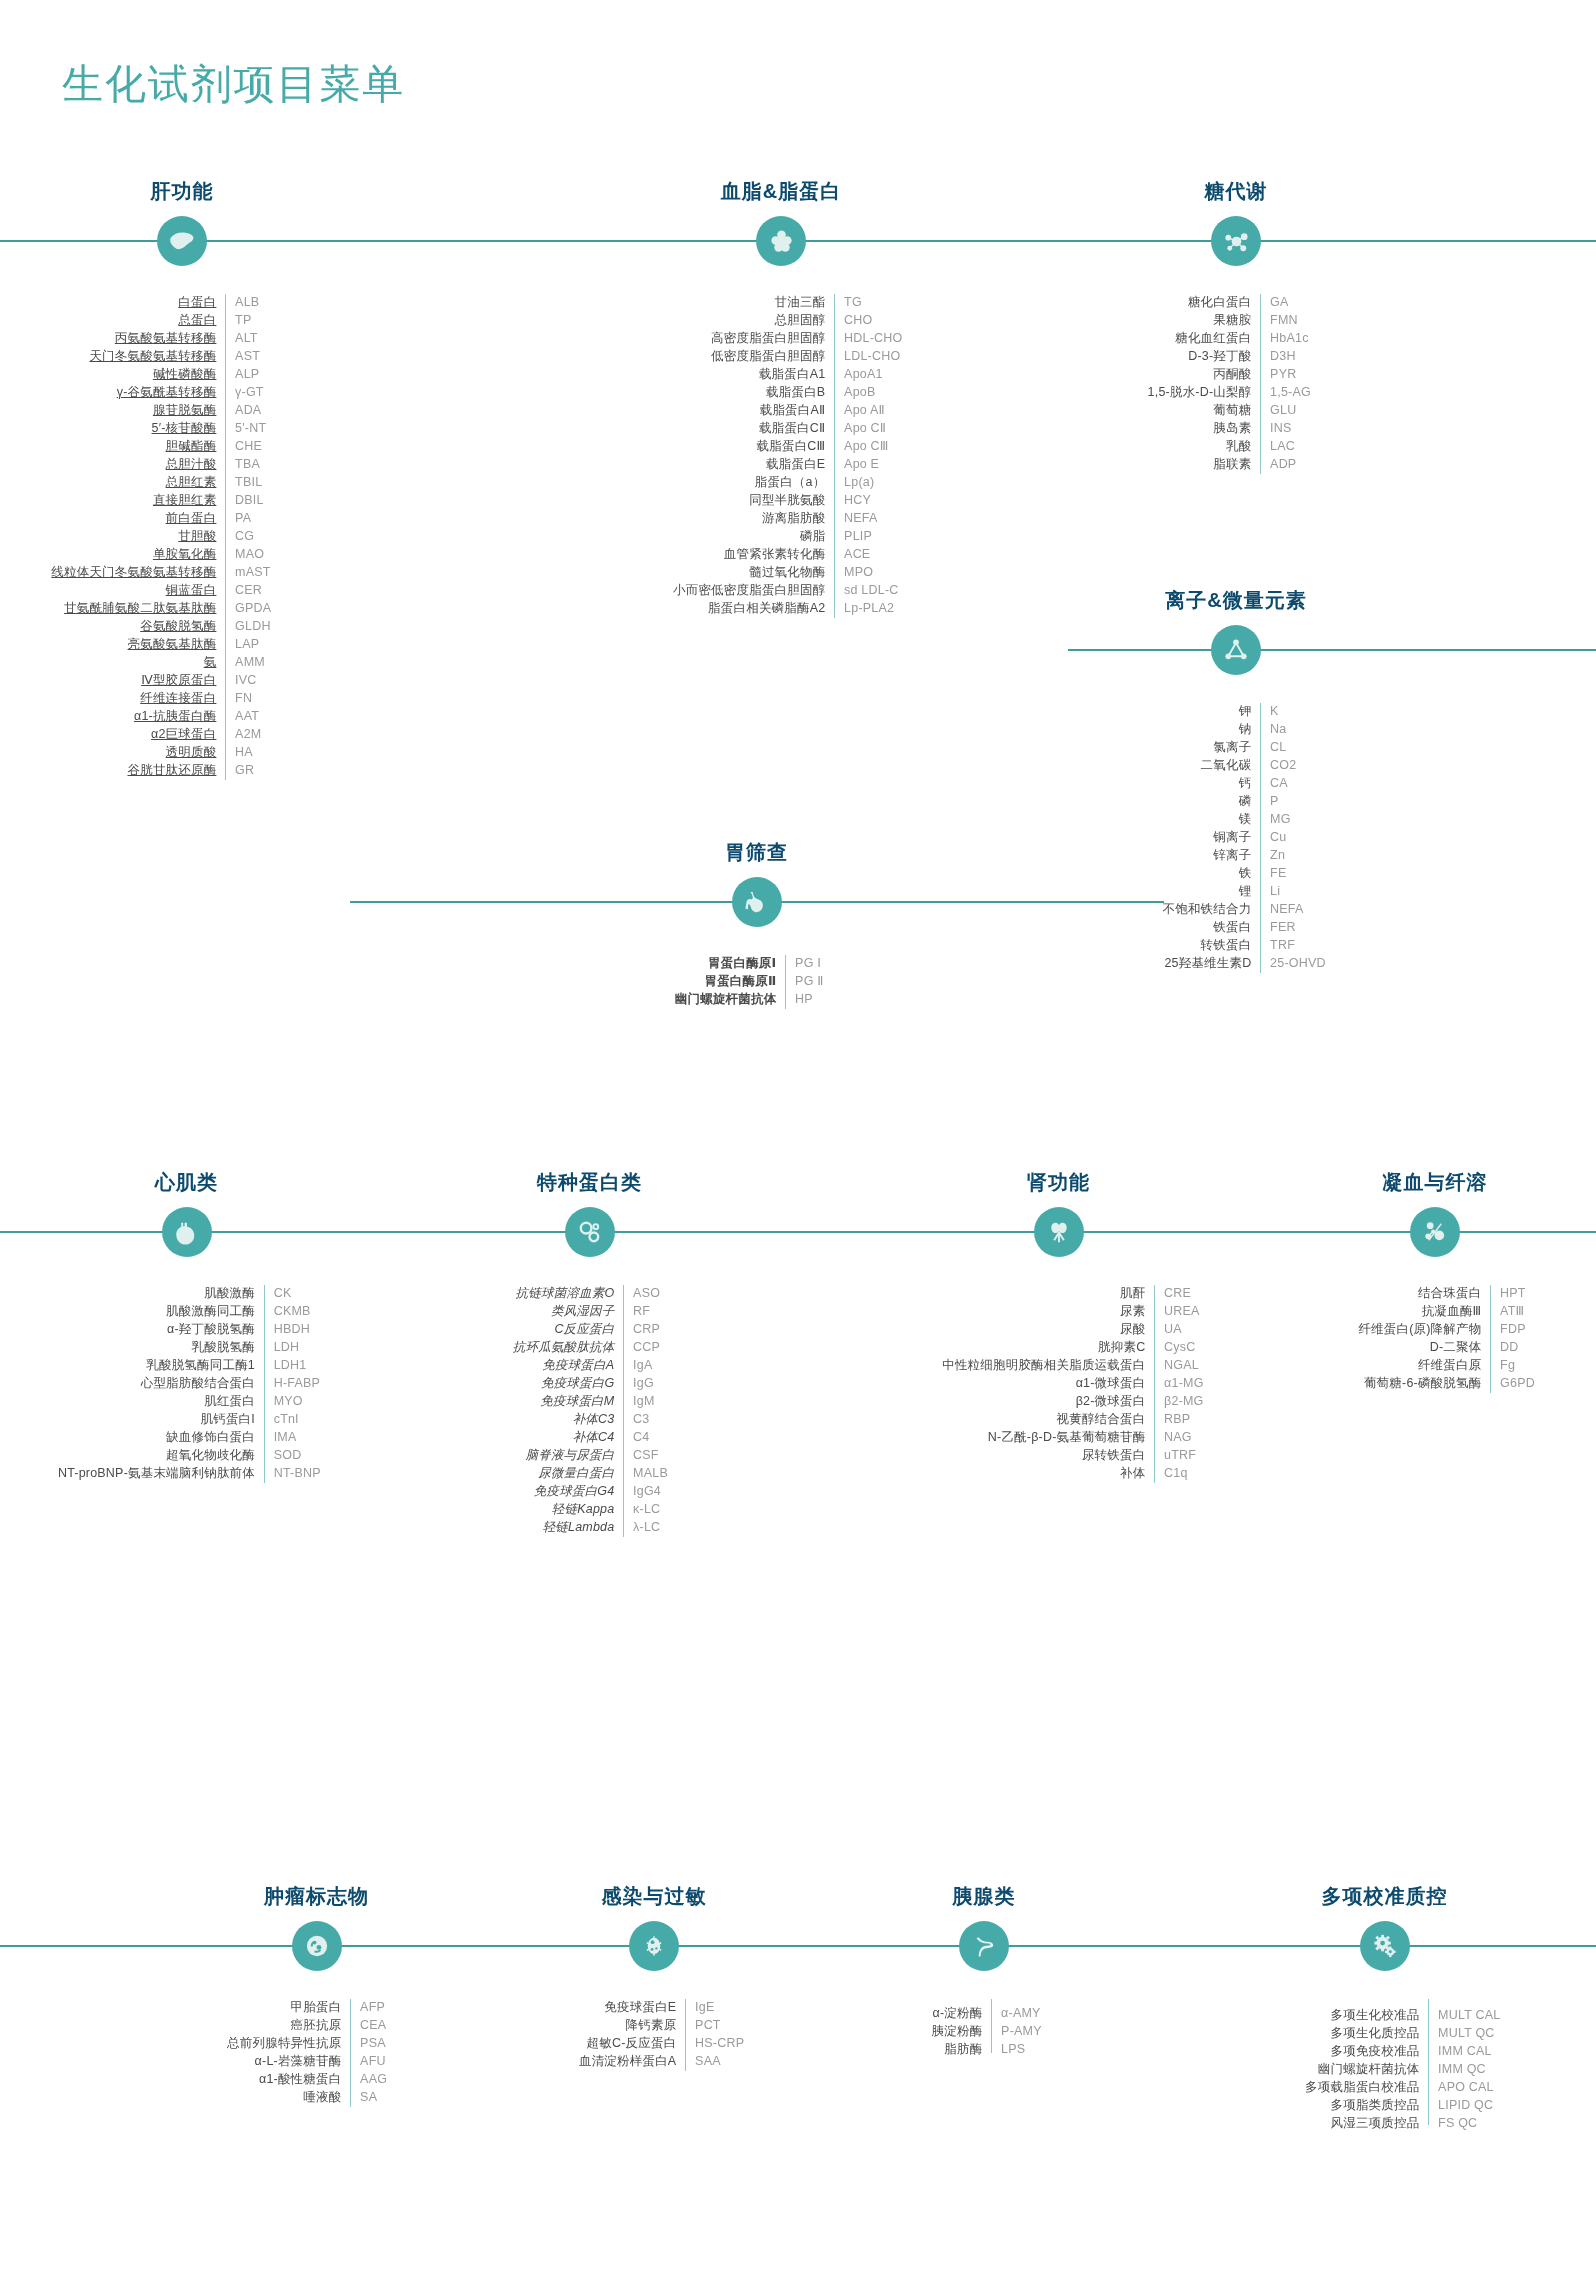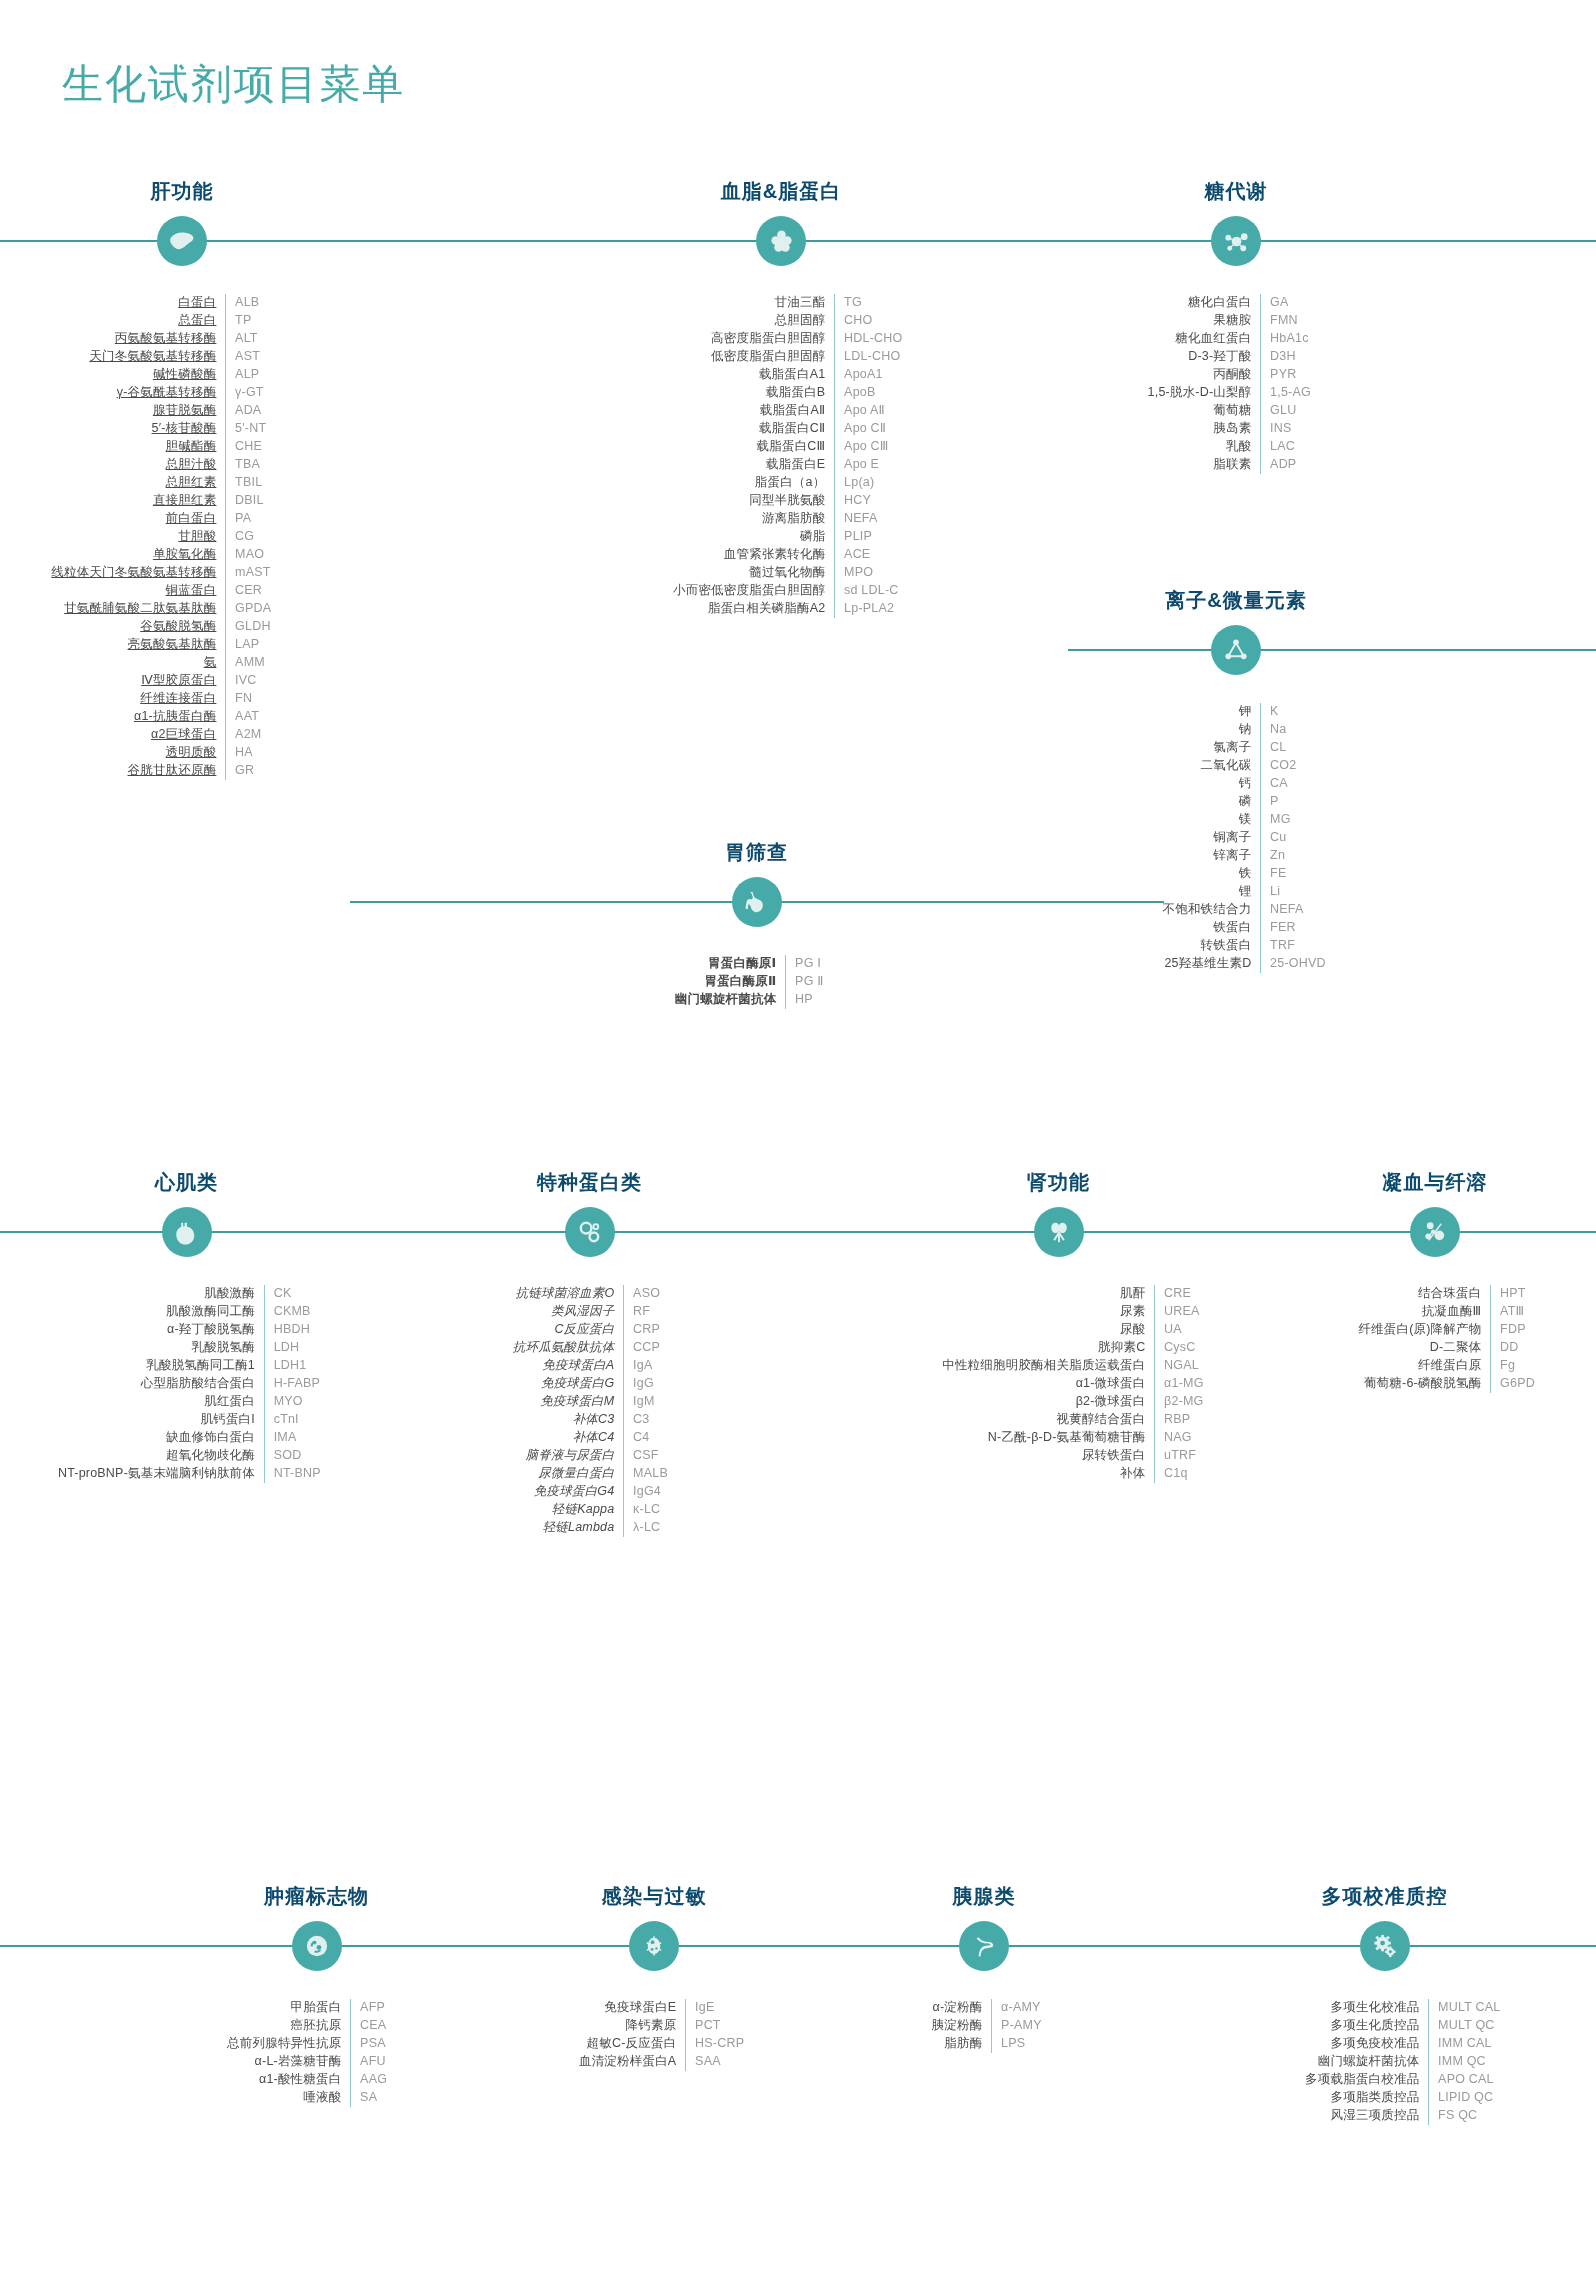--- a/index.html
+++ b/index.html
@@ -100,22 +100,22 @@
   .w-lipid  .cn { width: 211px; } .w-lipid  { width: 316px; }
   .w-sugar  .cn { width: 144px; } .w-sugar  { width: 240px; }
   .w-ion    .cn { width: 144px; } .w-ion    { width: 240px; }
   .w-gastro .cn { width: 153px; font-weight: bold; } .w-gastro { width: 249px; }
   .w-cardiac .cn { width: 254px; } .w-cardiac { width: 354px; }
   .w-sprot  .cn { width: 163px; font-style: italic; } .w-sprot  { width: 259px; }
   .w-kidney .cn { width: 287px; } .w-kidney { width: 383px; }
   .w-coag   .cn { width: 206px; } .w-coag   { width: 302px; }
   .w-tumor  .cn { width: 158px; } .w-tumor  { width: 249px; }
   .w-infect .cn { width: 158px; } .w-infect { width: 254px; }
-  .w-panc   .cn { width: 110px; } .w-panc   { width: 206px; }
-  .w-qc     .cn { width: 192px; } .w-qc     { width: 297px; }
+  .w-panc   .cn { width: 110px; margin-top: 6px; } .w-panc   { width: 206px; }
+  .w-qc     .cn { width: 192px; margin-top: 8px; } .w-qc     { width: 297px; }
 </style>
 </head>
 <body>
 
 <div class="page-title">生化试剂项目菜单</div>
 
 <div class="band" style="top:240px;">
   <div class="band-rule"></div>
 
   <div class="section w-liver" style="left:48px;">

